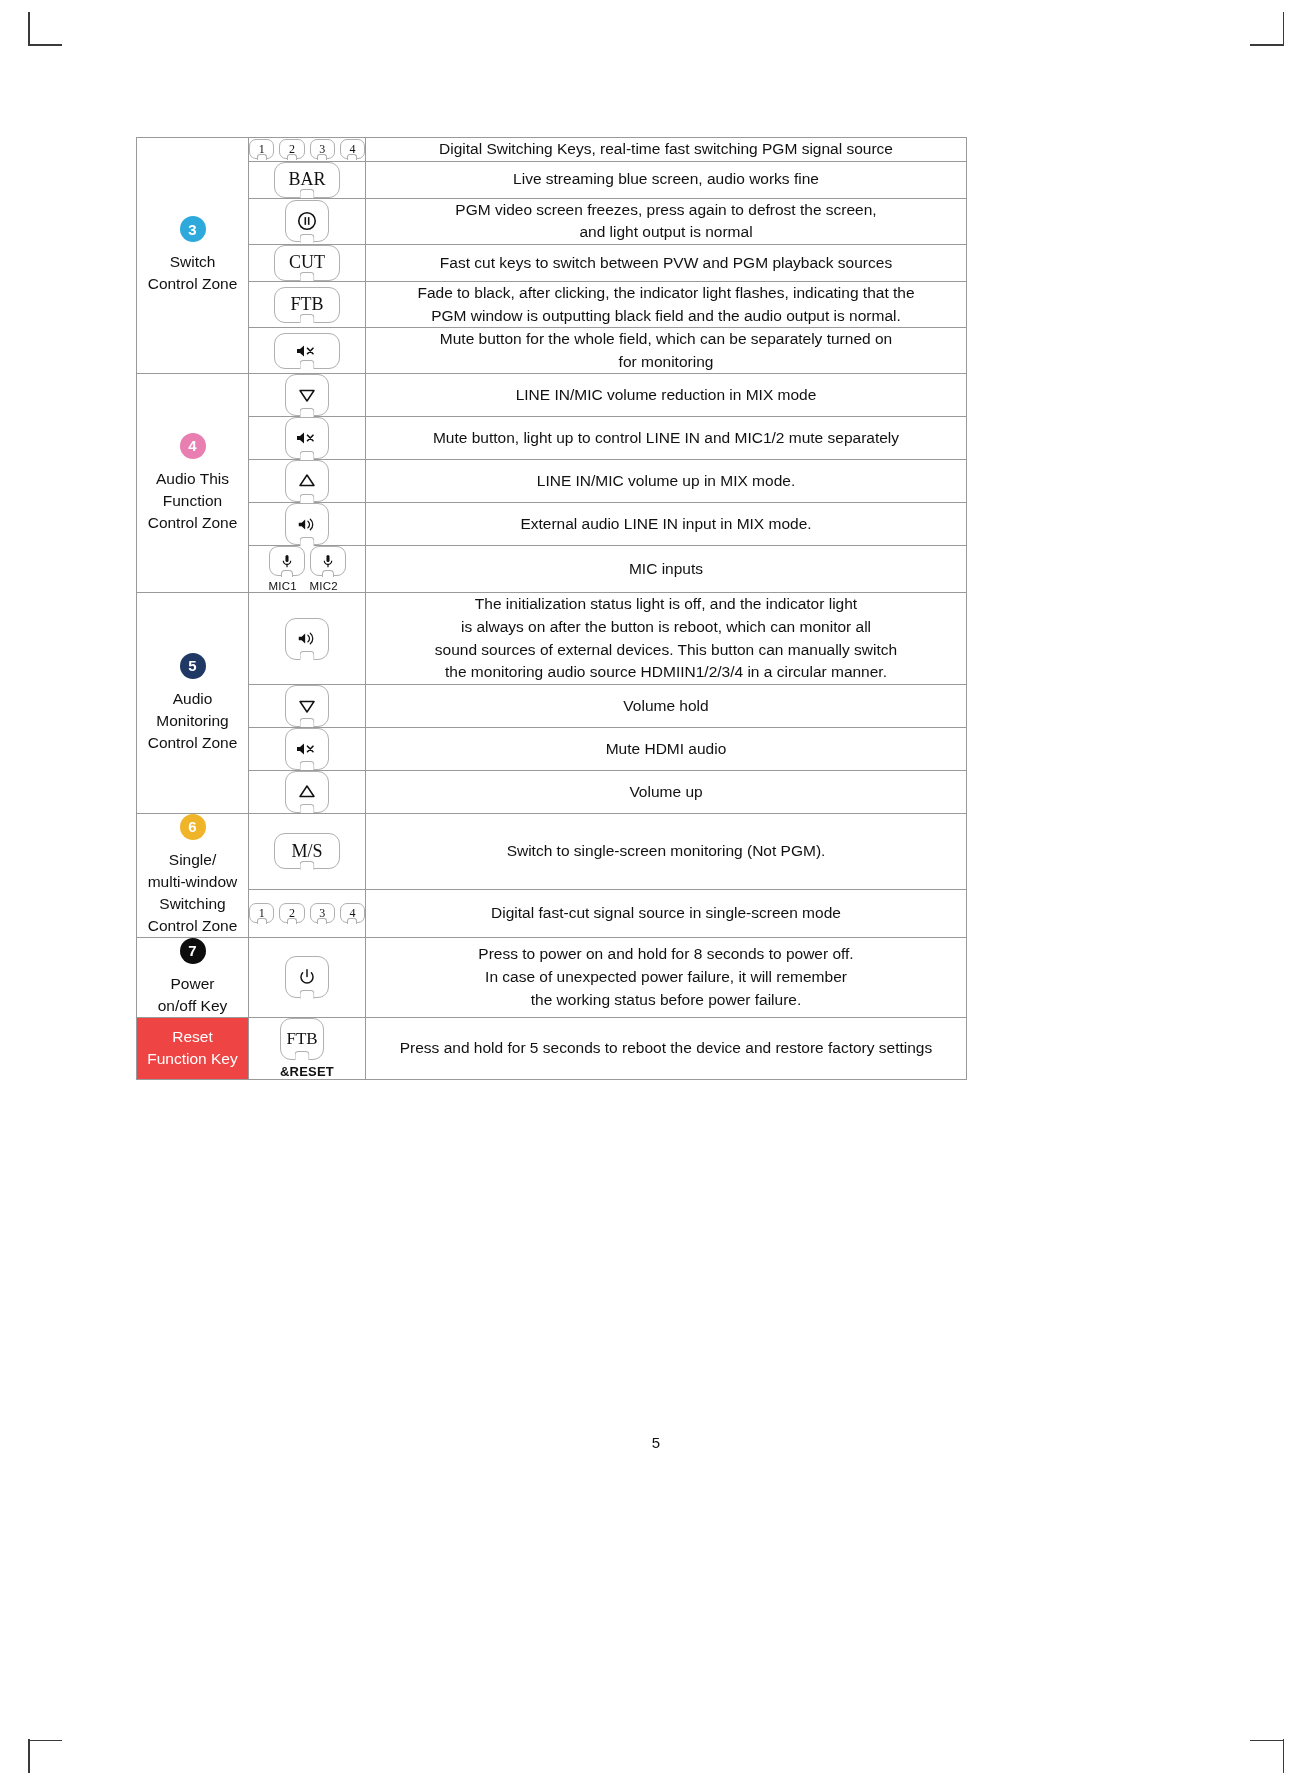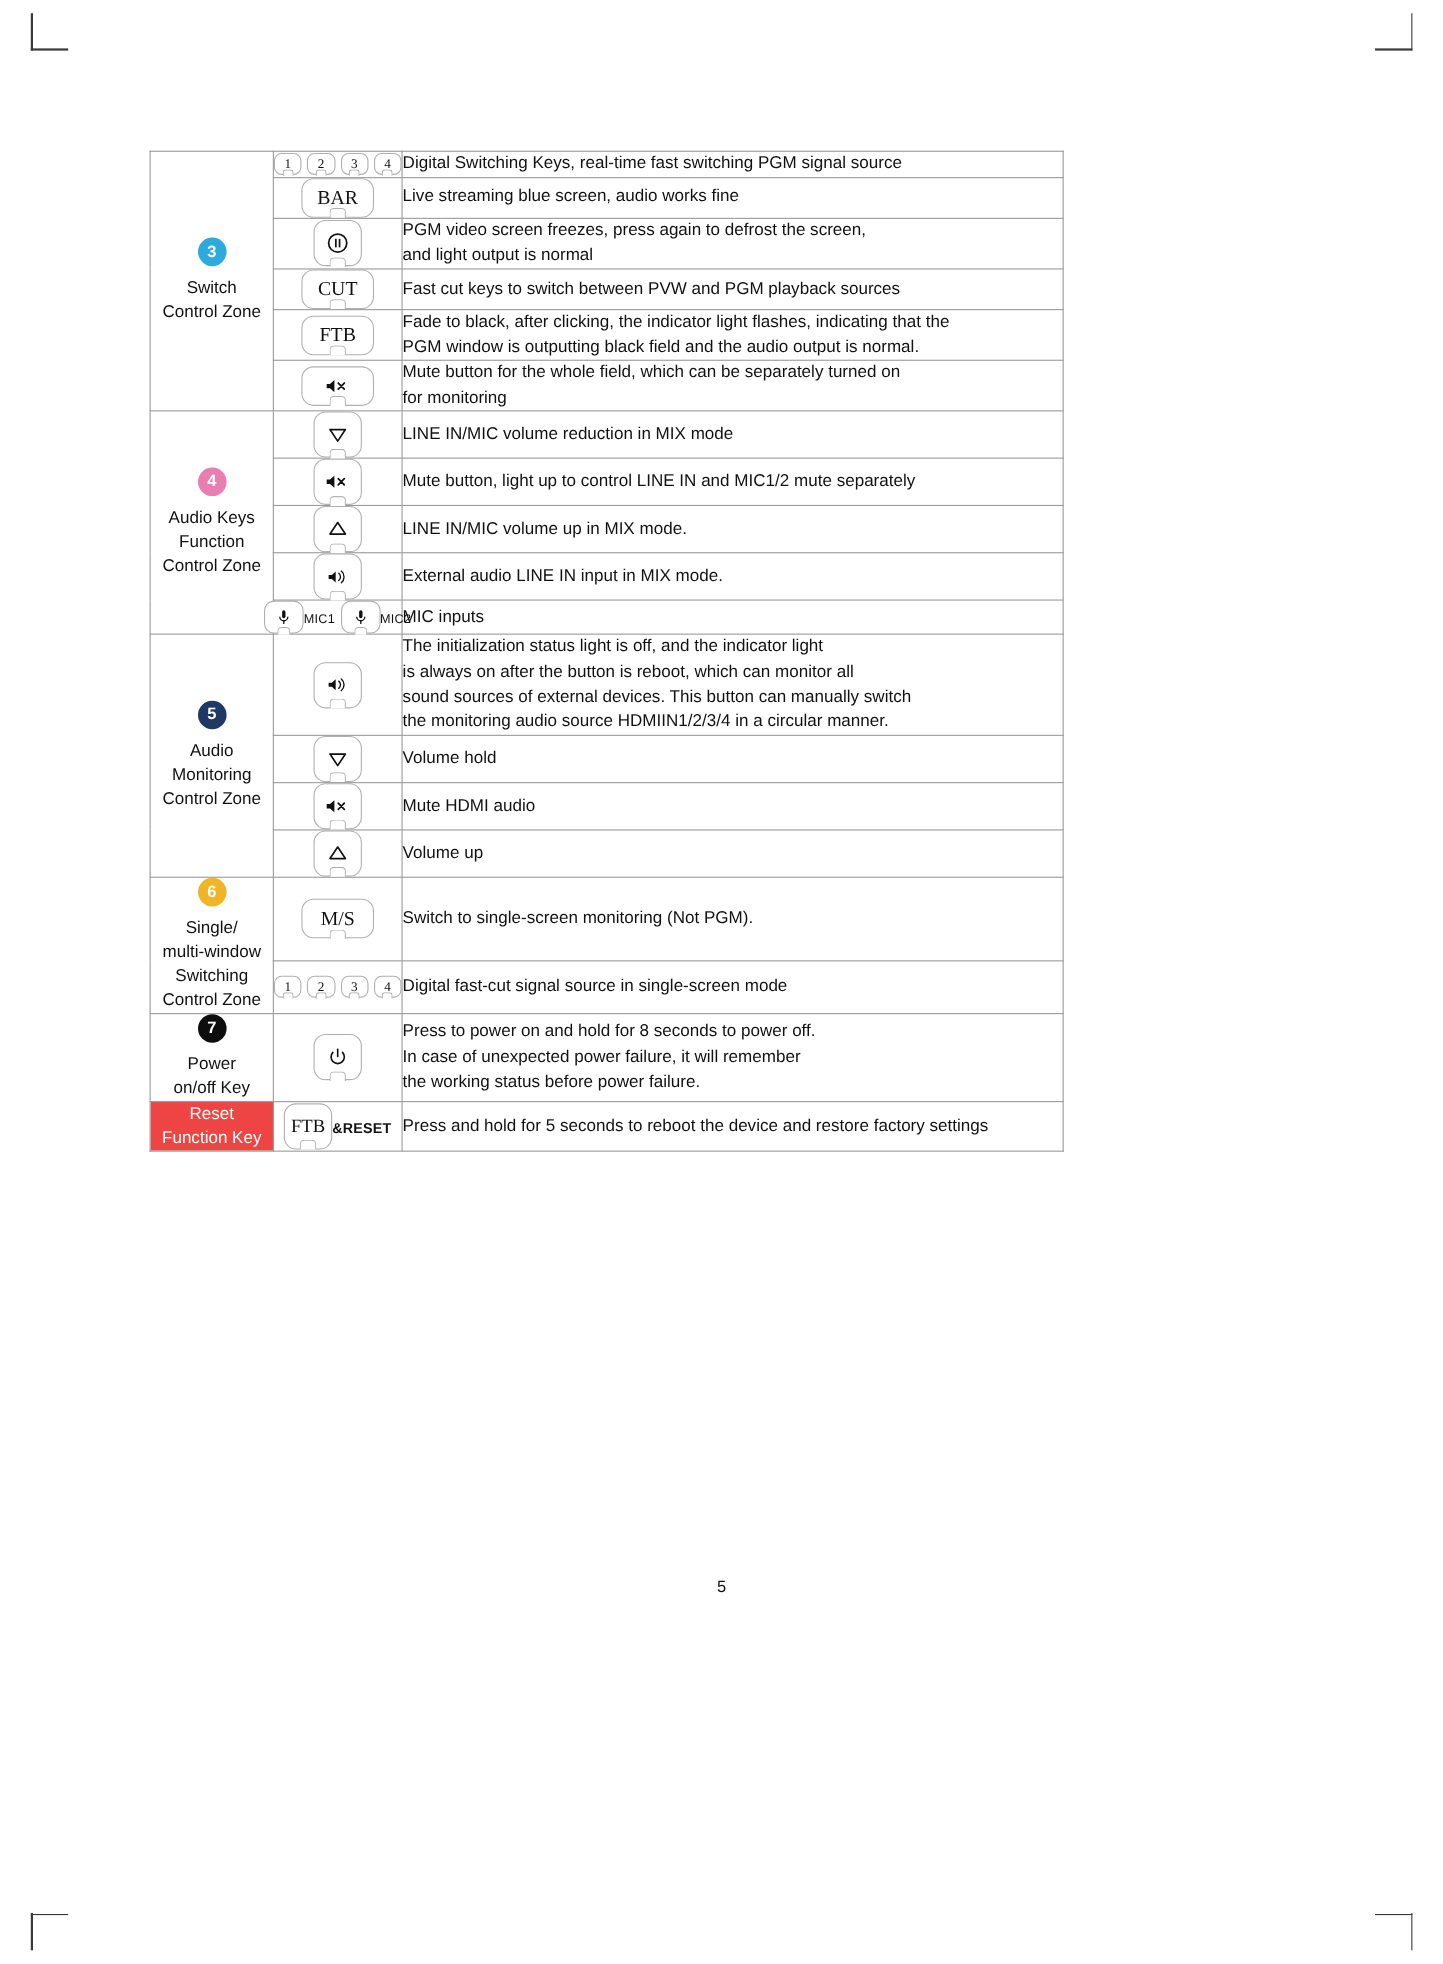--- a/index.html
+++ b/index.html
@@ -76,33 +76,33 @@
   .key-cell{
     text-align:center;
     padding:10px 4px;
   }
   .desc-cell{
     padding:12px 10px 12px 14px;
     font-size:15.5px;
     line-height:1.46;
     color:#111;
   }
-  .desc-cell .ln{display:block;}
+  .desc-cell .ln{display:block;text-align:center;}
 
   
   .keyrow{
     display:flex;
     align-items:flex-end;
     justify-content:center;
     gap:5px;
   }
   .keywrap{
     display:inline-flex;
-    flex-direction:row;
-    align-items:center;
+    flex-direction:column;
+    align-items:flex-start;
   }
   .key{
     position:relative;
     box-sizing:border-box;
     border:1.4px solid #b0b0b0;
     border-radius:11px;
     background:#fff;
     display:flex;
     align-items:center;
     justify-content:center;
@@ -251,21 +251,21 @@
               </span>
             </div>
           </td>
           <td class="desc-cell">
             <span class="ln">Mute button for the whole field, which can be separately turned on</span>
             <span class="ln">for monitoring</span>
           </td>
         </tr>
         <tr>
           <td class="zone-cell" rowspan="5"><span class="badge" style="background:#E87FB0">4</span><div class="zone-label">
-              <span class="ln" style="display:block">Audio Keys</span>
+              <span class="ln" style="display:block">Audio This</span>
               <span class="ln" style="display:block">Function</span>
               <span class="ln" style="display:block">Control Zone</span>
             </div></td>
           <td class="key-cell">
             <div class="keyrow">
               <span class="key box">
                 <svg width="22" height="22" viewBox="0 0 22 22">
                   <path d="M4 6.5 L18 6.5 L11 17 Z" fill="none" stroke="#111" stroke-width="1.5" stroke-linejoin="round"></path>
                 </svg>
                 <span class="notch"></span>

